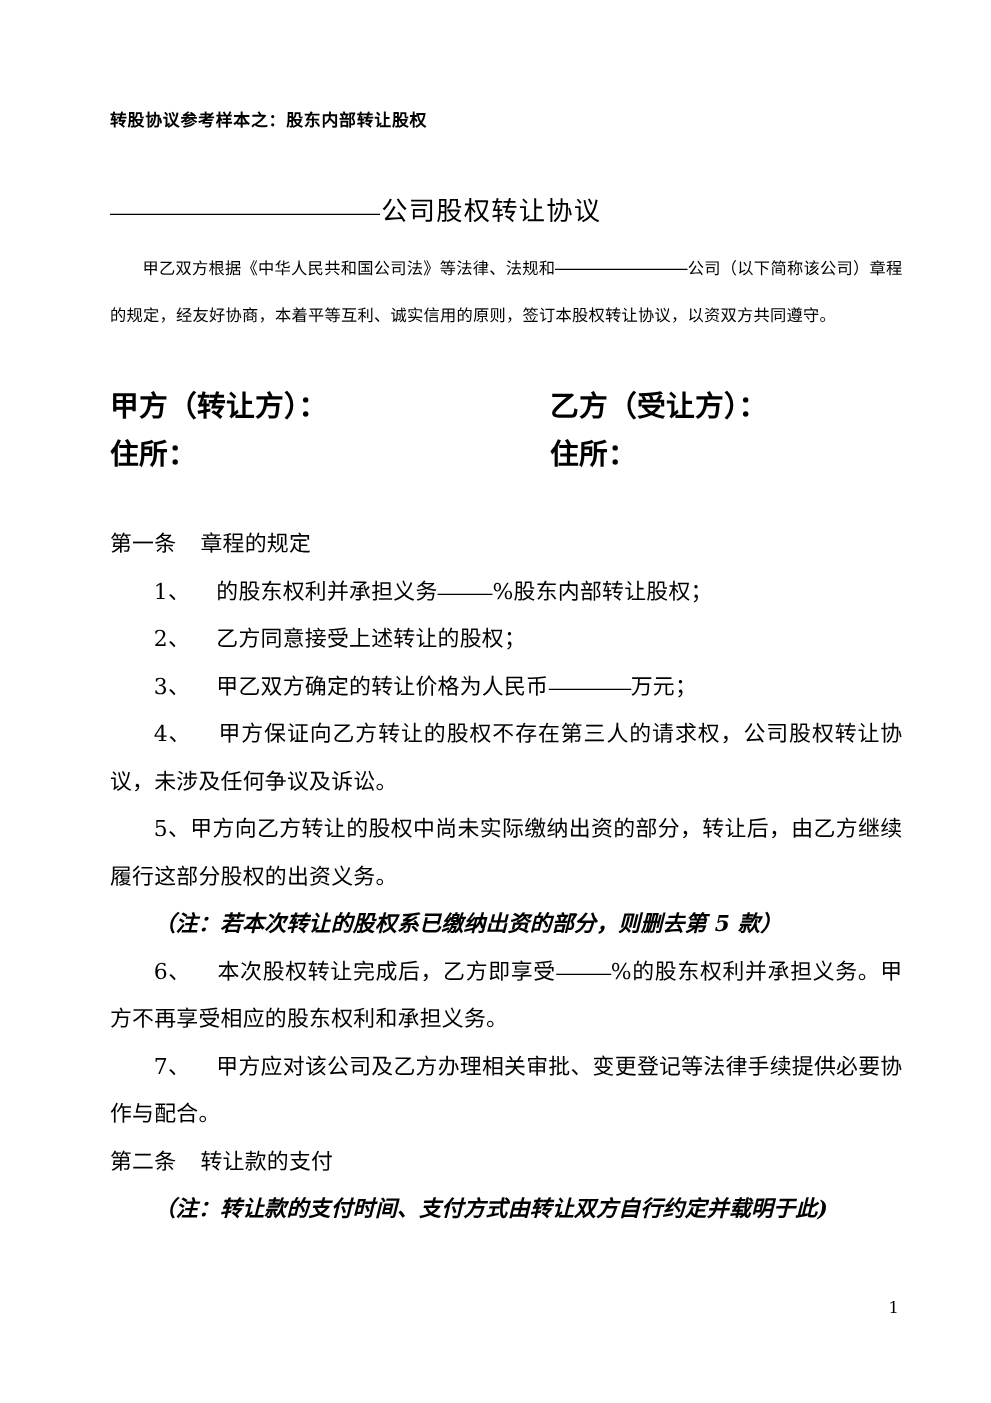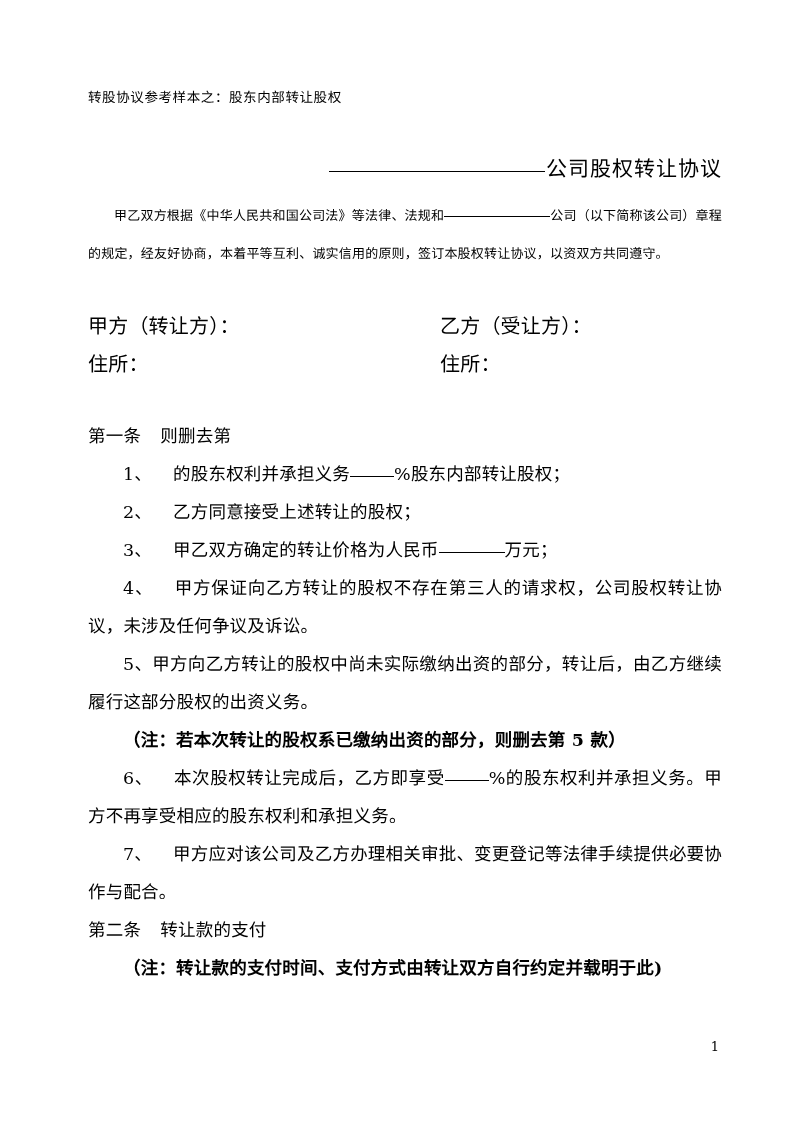--- a/index.html
+++ b/index.html
@@ -23,33 +23,32 @@
   .content {
     position: absolute;
     left: 88px;
     top: 88px;
     width: 634px;
   }
 
   
   .doc-header {
     font-size: 13.5px;
-    font-weight: normal;
+    font-weight: bold;
     letter-spacing: 0.6px;
     line-height: 1.4;
     margin: 0 0 48px 0;
     white-space: nowrap;
   }
 
   
   .doc-title {
     font-size: 21px;
     line-height: 1.35;
     margin: 0 0 14px 0;
-    text-align: right;
     letter-spacing: 1px;
     white-space: nowrap;
   }
   .doc-title .blank-title {
     display: inline-block;
     width: 216px;
     border-bottom: 1.6px solid #000;
     vertical-align: 4px;
     margin-right: 1px;
   }
@@ -72,24 +71,25 @@
     border-bottom: 1.5px solid #000;
     vertical-align: 3px;
     height: 1px;
   }
   .blank.w-company { width: 106px; }
   .blank.w-pct     { width: 44px; }
   .blank.w-money   { width: 66px; }
 
   
   .parties-row {
-    font-size: 20px;
+    font-size: 23px;
     line-height: 38px;
     display: flex;
     letter-spacing: 0.2px;
+    font-weight: bold;
   }
   .parties-row .col-a { width: 352px; flex: 0 0 352px; }
   .parties-row .col-b { flex: 1 1 auto; }
   .parties-row.addr .col-a { width: 352px; flex: 0 0 352px; }
 
   
   .clause-head {
     font-size: 17.5px;
     line-height: 38px;
     margin: 0;
@@ -110,20 +110,21 @@
   .item .num-gap { display: inline-block; width: 1.2em; }
 
   
   .note {
     font-size: 17.5px;
     line-height: 38px;
     margin: 0;
     font-weight: bold;
     text-indent: 2em;
     letter-spacing: 0.2px;
+    font-style: italic;
   }
 
   
   .page-number {
     position: absolute;
     right: 74px;
     top: 1040px;
     font-size: 13px;
     line-height: 1;
     color: #000;
@@ -150,21 +151,21 @@
       <div class="col-a">甲方（转让方）：</div>
       <div class="col-b">乙方（受让方）：</div>
     </div>
     <div class="parties-row addr">
       <div class="col-a">住所：</div>
       <div class="col-b">住所：</div>
     </div>
 
     <div class="spacer-md"></div>
 
-    <div class="clause-head"><span>第一条</span><span class="gap"></span><span>则删去第</span></div>
+    <div class="clause-head"><span>第一条</span><span class="gap"></span><span>章程的规定</span></div>
 
     <p class="item"><span>1、</span><span class="num-gap"></span><span>的股东权利并承担义务</span><span class="blank w-pct"></span><span>%股东内部转让股权；</span></p>
 
     <p class="item"><span>2、</span><span class="num-gap"></span><span>乙方同意接受上述转让的股权；</span></p>
 
     <p class="item"><span>3、</span><span class="num-gap"></span><span>甲乙双方确定的转让价格为人民币</span><span class="blank w-money"></span><span>万元；</span></p>
 
     <p class="item"><span>4、</span><span class="num-gap"></span><span>甲方保证向乙方转让的股权不存在第三人的请求权，公司股权转让协议，未涉及任何争议及诉讼。</span></p>
 
     <p class="item"><span>5、</span><span>甲方向乙方转让的股权中尚未实际缴纳出资的部分，转让后，由乙方继续履行这部分股权的出资义务。</span></p>

